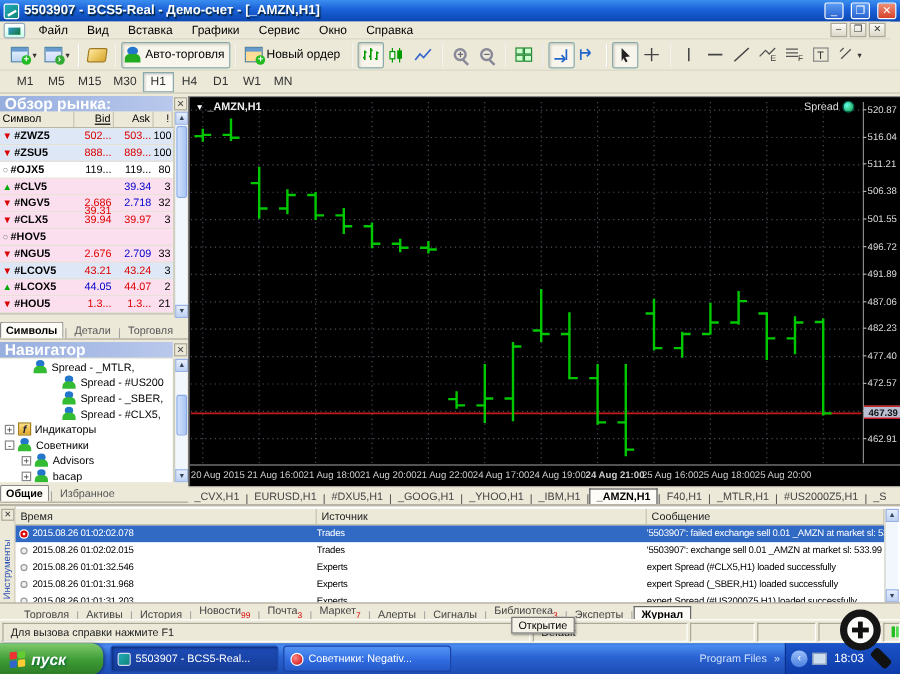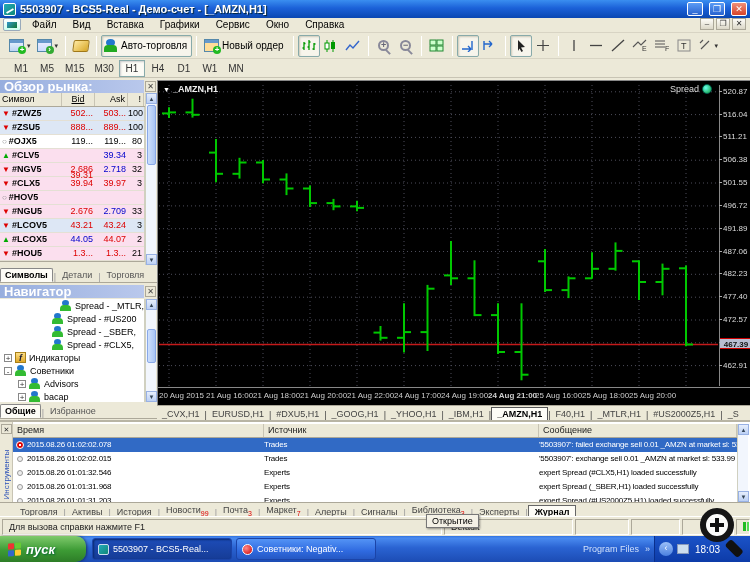--- a/index.html
+++ b/index.html
@@ -8,21 +8,21 @@
 
 
 .titlebar{position:absolute;left:0;top:0;right:0;height:18px;background:linear-gradient(180deg,#3a8ef0,#1b61d8 45%,#0a47b2);display:flex;align-items:center;padding:0 3px;gap:4px}
 .app-ico{width:13px;height:13px;background:linear-gradient(135deg,#2ab,#187);border:1px solid #fff;border-radius:2px;position:relative}
 .app-ico:before{content:"";position:absolute;left:2px;top:6px;width:8px;height:2px;background:#fff;transform:rotate(-30deg)}
 .titletxt{color:#fff;font-weight:bold;font-size:11px;text-shadow:1px 1px 1px #023;white-space:nowrap;flex:1}
 .winbtn{width:16px;height:14px;border:1px solid #fff;border-radius:2px;color:#fff;font-size:9px;line-height:12px;text-align:center;margin-left:2px;background:linear-gradient(180deg,#5b9cf5,#2a63cf)}
 .winbtn.close{background:linear-gradient(180deg,#f09078,#d7432a)}
 
 
-.menubar{position:absolute;left:0;top:18px;right:0;height:15px;background:#ece9d8;display:flex;align-items:flex-start;border-bottom:1px solid #d8d4c4}
+.menubar{position:absolute;left:0;top:18px;right:8px;height:15px;background:#ece9d8;display:flex;align-items:center;border-bottom:1px solid #d8d4c4}
 .menubar .mico{width:18px;height:13px;margin:0 3px;background:linear-gradient(180deg,#fff,#cfe);border:1px solid #9ab;border-radius:2px;position:relative}
 .menubar .mico:before{content:"";position:absolute;left:3px;top:3px;width:10px;height:6px;background:linear-gradient(135deg,#39c,#173)}
 .menu-item{padding:1px 8px;font-size:10px}
 .mdi-btns{margin-left:auto;display:flex;gap:2px;padding-right:4px}
 .mdi-btn{width:14px;height:12px;border:1px solid #aca899;background:linear-gradient(180deg,#fdfcf8,#dcd8c8);font-size:8px;line-height:10px;text-align:center;color:#333}
 
 
 .toolbar{position:absolute;left:0;top:33px;right:0;height:26px;background:#ece9d8;display:flex;align-items:center;padding-left:6px;border-bottom:1px solid #d8d4c4}
 .tb-sep{width:1px;height:20px;background:#bcb8a8;border-right:1px solid #fff;margin:0 4px}
 .tbtn{height:22px;min-width:22px;display:flex;align-items:center;justify-content:center;gap:3px;padding:0 2px;border:1px solid transparent;border-radius:2px}
@@ -313,21 +313,21 @@
       <span class="tf">D1</span>
       <span class="tf">W1</span>
       <span class="tf">MN</span>
     </div>
 
   <div class="panel-hd" style="left:0;top:80px;width:144px"><span>Обзор рынка: 13:02:48</span></div>
   <div class="panel-x" style="left:145px;top:81px">✕</div>
   <div style="position:absolute;left:0;top:93px;width:145px">
     <div class="mw-colhd" id="mw-cols">
         <span style="width: 62px;">Символ</span>
-        <span style="width: 33px; text-align: center; text-decoration: underline;">Bid</span>
+        <span style="width: 33px; text-align: right; text-decoration: underline;">Bid</span>
         <span style="width: 33px; text-align: right;">Ask</span>
         <span style="width: 16px; text-align: right;">!</span>
       </div>
   </div>
   <div id="mw-rows" style="position:absolute;left:0;top:107px;width:145px;background:#fff;border-bottom:1px solid #aca899;border-right:1px solid #d0d0c0">
       <div class="mwrow" style="background: rgb(221, 231, 245);">
         <span class="c0">
           <span class="arr" style="color: rgb(221, 0, 0);">▼</span>
           <span>#ZWZ5</span>
         </span>
@@ -435,21 +435,21 @@
       <span class="tab active">Символы</span>
       <span class="tsep">|</span>
       <span class="tab">Детали</span>
       <span class="tsep">|</span>
       <span class="tab">Торговля</span>
     </div>
 
   <div class="panel-hd" style="left:0;top:285px;width:144px"><span>Навигатор</span></div>
   <div class="panel-x" style="left:145px;top:286px">✕</div>
   <div id="nav-tree" style="position:absolute;left:0;top:299px;width:145px;height:103px;background:#fff;border-right:1px solid #d0d0c0;overflow:hidden">
-      <div class="tree-item" style="padding-left: 60px;">
+      <div class="tree-item" style="padding-left: 28px;">
         <span class="tico-ea"></span>
         <span>Spread - _MTLR,</span>
       </div>
       <div class="tree-item" style="padding-left: 52px;">
         <span class="tico-ea"></span>
         <span>Spread - #US200</span>
       </div>
       <div class="tree-item" style="padding-left: 52px;">
         <span class="tico-ea"></span>
         <span>Spread - _SBER,</span>

